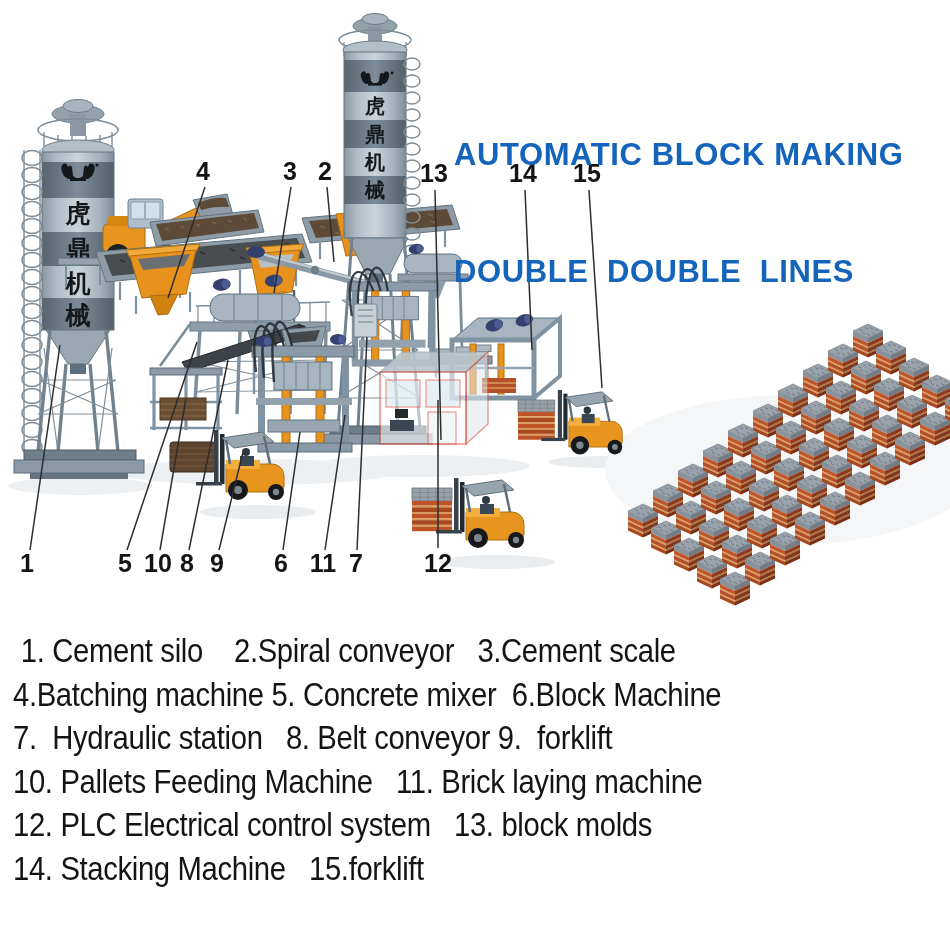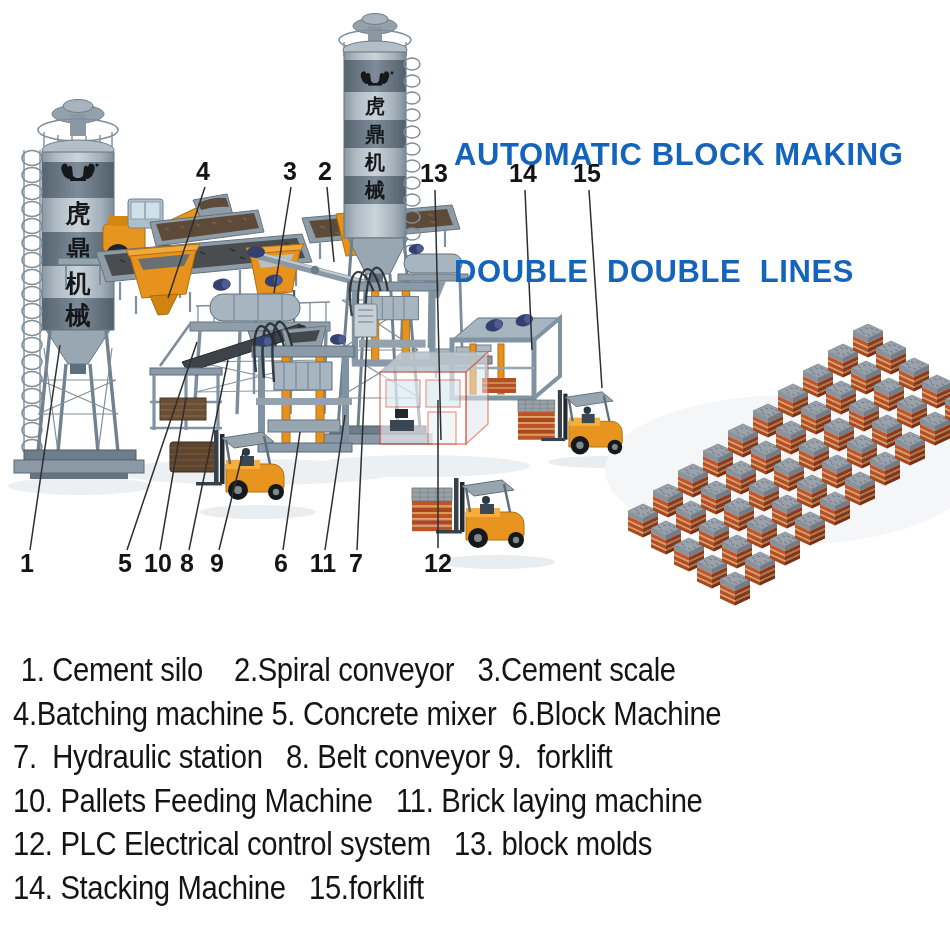--- a/index.html
+++ b/index.html
@@ -1,21 +1,21 @@
 <!DOCTYPE html>
 <html><head>
 <meta charset="utf-8">
 <style>
   html,body{margin:0;padding:0;background:#ffffff;}
   .stage{position:relative;width:950px;height:950px;background:#fff;overflow:hidden;
          font-family:"Liberation Sans",sans-serif;}
   .scene{position:absolute;left:0;top:0;}
   .title{position:absolute;left:441px;top:57px;color:#1564bb;font-weight:bold;
          font-size:31px;line-height:39px;letter-spacing:0.6px;white-space:pre;margin-left:13px;}
-  .legend{position:absolute;left:13px;top:629px;color:#141414;margin-top:19px;}
+  .legend{position:absolute;left:13px;top:629px;color:#141414;}
   .legend .lline{white-space:pre;font-size:34px;line-height:43.5px;height:43.5px;
          display:block;transform:scaleX(0.86);transform-origin:0 50%;letter-spacing:-0.4px;}
   .num{font:700 25px "Liberation Sans",sans-serif;fill:#141414;text-anchor:middle;}
   .cjk{font:700 25px "DejaVu Sans",sans-serif;fill:#15181b;text-anchor:middle;}
   .cjk2{font:700 20px "DejaVu Sans",sans-serif;fill:#15181b;text-anchor:middle;}
   .leader{stroke:#2e2e2e;stroke-width:1.5;fill:none;}
 </style>
 </head>
 <body>
 

